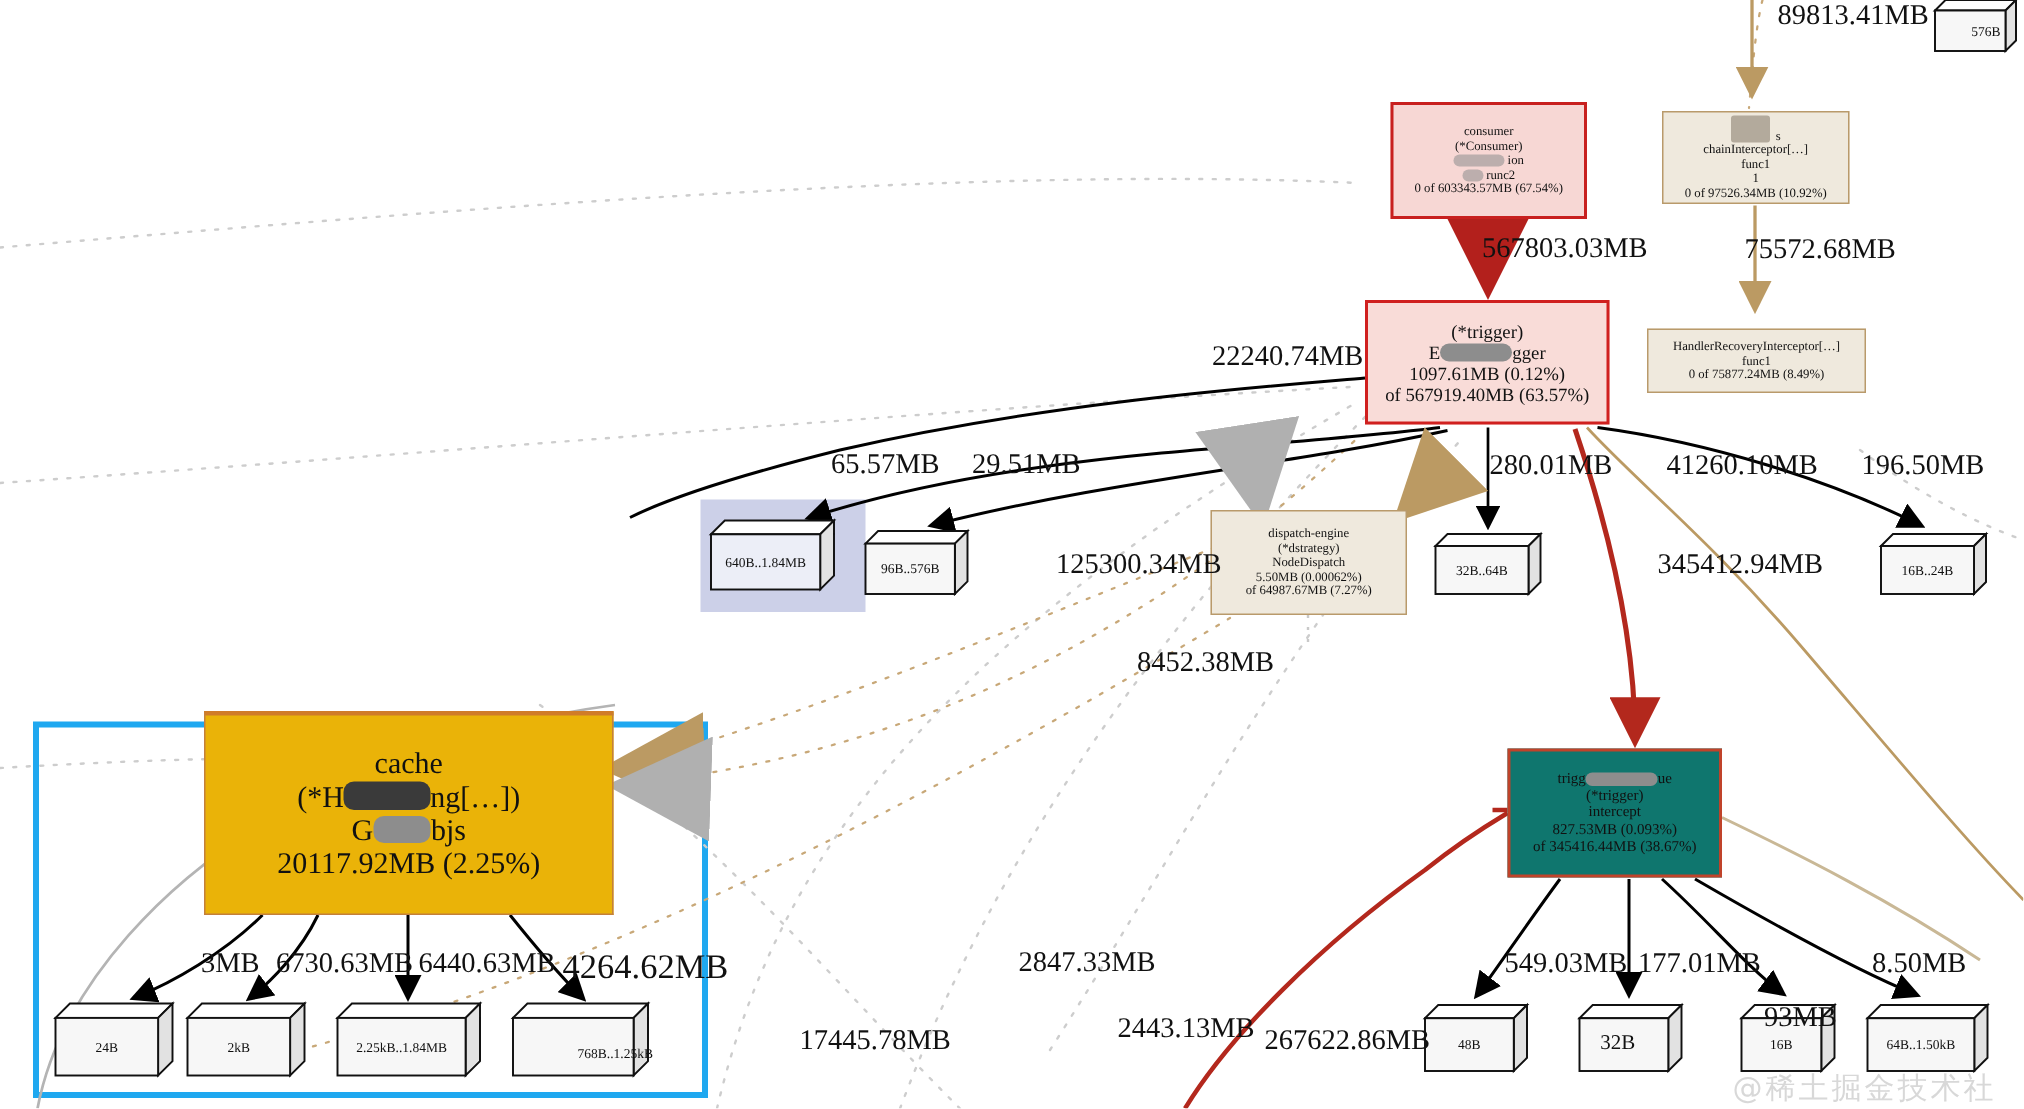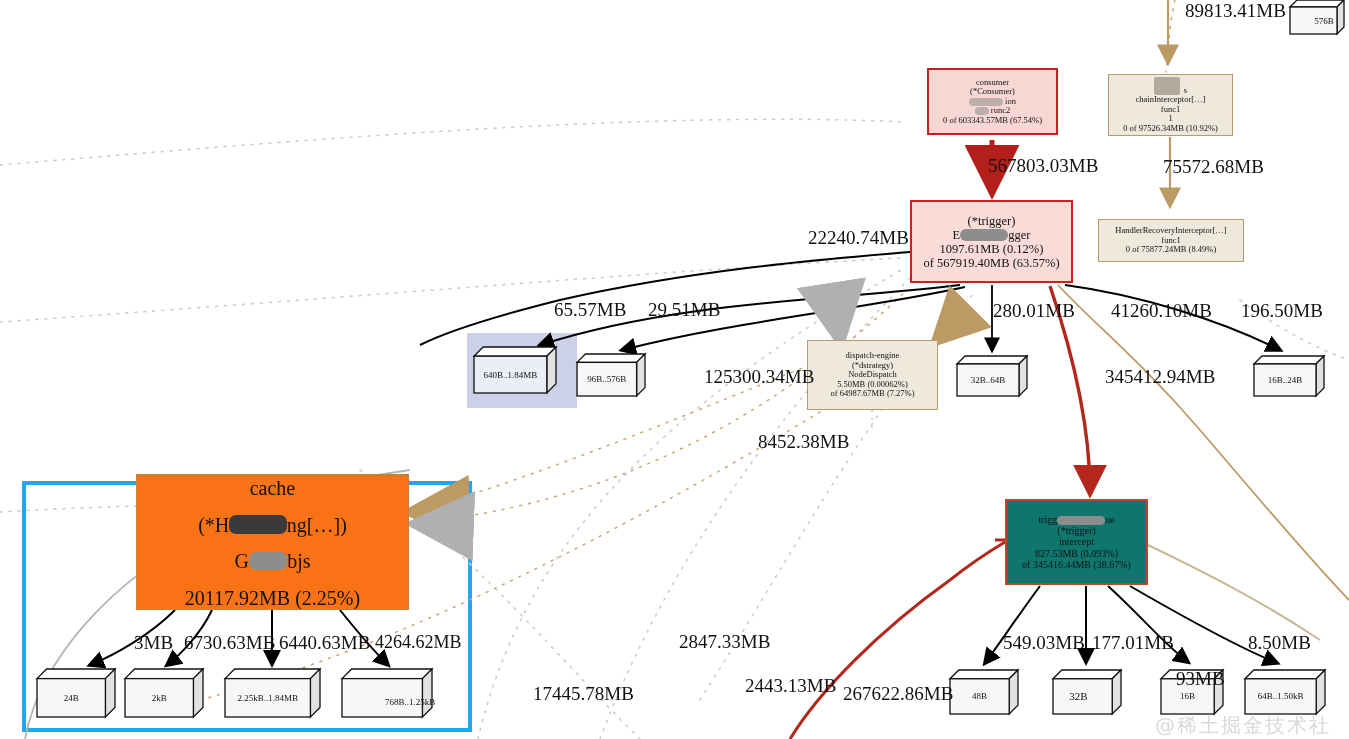--- a/index.html
+++ b/index.html
@@ -12,21 +12,21 @@
   .node{position:absolute;box-sizing:border-box;text-align:center;
         display:flex;flex-direction:column;justify-content:center;align-items:center;
         line-height:1.12;}
   .node .ln{display:block;white-space:nowrap;}
 
   
   .n-consumer{border:2px solid #c8201f;background:#f7d7d4;}
   .n-trigger{border:2px solid #d0201f;background:#f9dcd8;}
   .n-trigger2{border:2px solid #c0432a;background:#0f766e;}
   .n-chain,.n-handler,.n-dispatch{border:1.5px solid #b99a6b;background:#efe9dd;}
-  .n-cache{border:1.5px solid #c4803a;background:#f97316;border-top:3px solid #d07c28;justify-content:space-between;}
+  .n-cache{border:1.5px solid #c4803a;background:#eab308;border-top:3px solid #d07c28;}
 
   
   .box3d{position:absolute;}
   .box3d svg{position:absolute;left:0;top:0;overflow:visible;}
 
   
   .elabel{position:absolute;white-space:nowrap;color:#111;font-family:"Liberation Serif",serif;}
 
   .redact{display:inline-block;background:#3a3a3a;border-radius:7px;vertical-align:-2px;}
   .redact.gray{background:#8d8d8d;}
@@ -122,21 +122,21 @@
     <path d="M1130,586 C1180,615 1240,648 1277,663" stroke="#000" stroke-width="2" fill="none" marker-end="url(#ah-black)"></path>
 
     <path d="M790,739 C820,690 880,630 950,580 C975,560 995,548 1005,542" stroke="#b3281d" stroke-width="3" fill="none"></path>
 
     <path d="M1005,540 L995,540" stroke="#b3281d" stroke-width="3" fill="none"></path>
 
     <path d="M1148,545 C1200,570 1260,600 1320,640" stroke="#c9b896" stroke-width="2" fill="none"></path>
   </svg>
 
   <div id="nodes">
-      <div class="node n-consumer" style="left: 927px; top: 68px; width: 131px; height: 67px; font-size: 8.5px;">
+      <div class="node n-consumer" style="left: 927px; top: 68px; width: 131px; height: 78px; font-size: 8.5px;">
         <span class="ln">consumer</span>
         <span class="ln">(*Consumer)</span>
         <span class="ln"><span class="redact gray" style="width: 34px; height: 8px; margin-right: 2px; opacity: 0.55;"></span>ion</span>
         <span class="ln"><span class="redact gray" style="width: 14px; height: 8px; margin-right: 2px; opacity: 0.55;"></span>runc2</span>
         <span class="ln">0 of 603343.57MB (67.54%)</span>
       </div>
       <div class="node n-chain" style="left: 1108px; top: 74px; width: 125px; height: 62px; font-size: 8.5px;">
         <span class="ln"><span class="redact tan" style="width: 26px; height: 18px; border-radius: 2px; margin-right: 4px;"></span>s</span>
         <span class="ln">chainInterceptor[…]</span>
         <span class="ln">func1</span>
@@ -255,21 +255,21 @@
           <rect x="0" y="8.8" width="59.2" height="35.2" fill="#f7f7f7" stroke="#111" stroke-width="1.3"></rect>
         </svg>
         <div style="position: absolute; left: 0px; top: 8.8px; width: 59.2px; height: 35.2px; display: flex; align-items: center; justify-content: center; font-size: 9px; color: rgb(17, 17, 17); white-space: nowrap;">48B</div>
       </div>
       <div class="box3d" style="left: 1053px; top: 670px; width: 68px; height: 44px;">
         <svg width="68" height="44">
           <path d="M0,8.8 L8.8,0 L68,0 L59.2,8.8 z" fill="#ffffff" stroke="#111" stroke-width="1.3"></path>
           <path d="M59.2,8.8 L68,0 L68,35.2 L59.2,44 z" fill="#e2e2e2" stroke="#111" stroke-width="1.3"></path>
           <rect x="0" y="8.8" width="59.2" height="35.2" fill="#f7f7f7" stroke="#111" stroke-width="1.3"></rect>
         </svg>
-        <div style="position: absolute; left: 0px; top: 8.8px; width: 51px; height: 35.2px; display: flex; align-items: center; justify-content: center; font-size: 11px; color: rgb(17, 17, 17); white-space: nowrap;">32B</div>
+        <div style="position: absolute; left: 0px; top: 8.8px; width: 51px; height: 35.2px; display: flex; align-items: center; justify-content: center; font-size: 14px; color: rgb(17, 17, 17); white-space: nowrap;">32B</div>
       </div>
       <div class="box3d" style="left: 1161px; top: 670px; width: 62px; height: 44px;">
         <svg width="62" height="44">
           <path d="M0,8.8 L8.8,0 L62,0 L53.2,8.8 z" fill="#ffffff" stroke="#111" stroke-width="1.3"></path>
           <path d="M53.2,8.8 L62,0 L62,35.2 L53.2,44 z" fill="#e2e2e2" stroke="#111" stroke-width="1.3"></path>
           <rect x="0" y="8.8" width="53.2" height="35.2" fill="#f7f7f7" stroke="#111" stroke-width="1.3"></rect>
         </svg>
         <div style="position: absolute; left: 0px; top: 8.8px; width: 53.2px; height: 35.2px; display: flex; align-items: center; justify-content: center; font-size: 9px; color: rgb(17, 17, 17); white-space: nowrap;">16B</div>
       </div>
       <div class="box3d" style="left: 1245px; top: 670px; width: 80px; height: 44px;">
@@ -290,21 +290,21 @@
       <div class="elabel" style="left: 648px; top: 299px; font-size: 19px;">29.51MB</div>
       <div class="elabel" style="left: 993px; top: 300px; font-size: 19px;">280.01MB</div>
       <div class="elabel" style="left: 1111px; top: 300px; font-size: 19px;">41260.10MB</div>
       <div class="elabel" style="left: 1241px; top: 300px; font-size: 19px;">196.50MB</div>
       <div class="elabel" style="left: 704px; top: 366px; font-size: 19px;">125300.34MB</div>
       <div class="elabel" style="left: 1105px; top: 366px; font-size: 19px;">345412.94MB</div>
       <div class="elabel" style="left: 758px; top: 431px; font-size: 19px;">8452.38MB</div>
       <div class="elabel" style="left: 134px; top: 632px; font-size: 19px;">3MB</div>
       <div class="elabel" style="left: 184px; top: 632px; font-size: 19px;">6730.63MB</div>
       <div class="elabel" style="left: 279px; top: 632px; font-size: 19px;">6440.63MB</div>
-      <div class="elabel" style="left: 375px; top: 632px; font-size: 18px;">4264.62MB</div>
+      <div class="elabel" style="left: 375px; top: 632px; font-size: 23px;">4264.62MB</div>
       <div class="elabel" style="left: 1003px; top: 632px; font-size: 19px;">549.03MB</div>
       <div class="elabel" style="left: 1092px; top: 632px; font-size: 19px;">177.01MB</div>
       <div class="elabel" style="left: 1176px; top: 632px; font-size: 19px; margin-top: 36px;">93MB</div>
       <div class="elabel" style="left: 1248px; top: 632px; font-size: 19px;">8.50MB</div>
       <div class="elabel" style="left: 679px; top: 631px; font-size: 19px;">2847.33MB</div>
       <div class="elabel" style="left: 533px; top: 683px; font-size: 19px;">17445.78MB</div>
       <div class="elabel" style="left: 733px; top: 675px; font-size: 19px; margin-left: 12px;">2443.13MB</div>
       <div class="elabel" style="left: 843px; top: 683px; font-size: 19px;">267622.86MB</div>
     </div>
 

